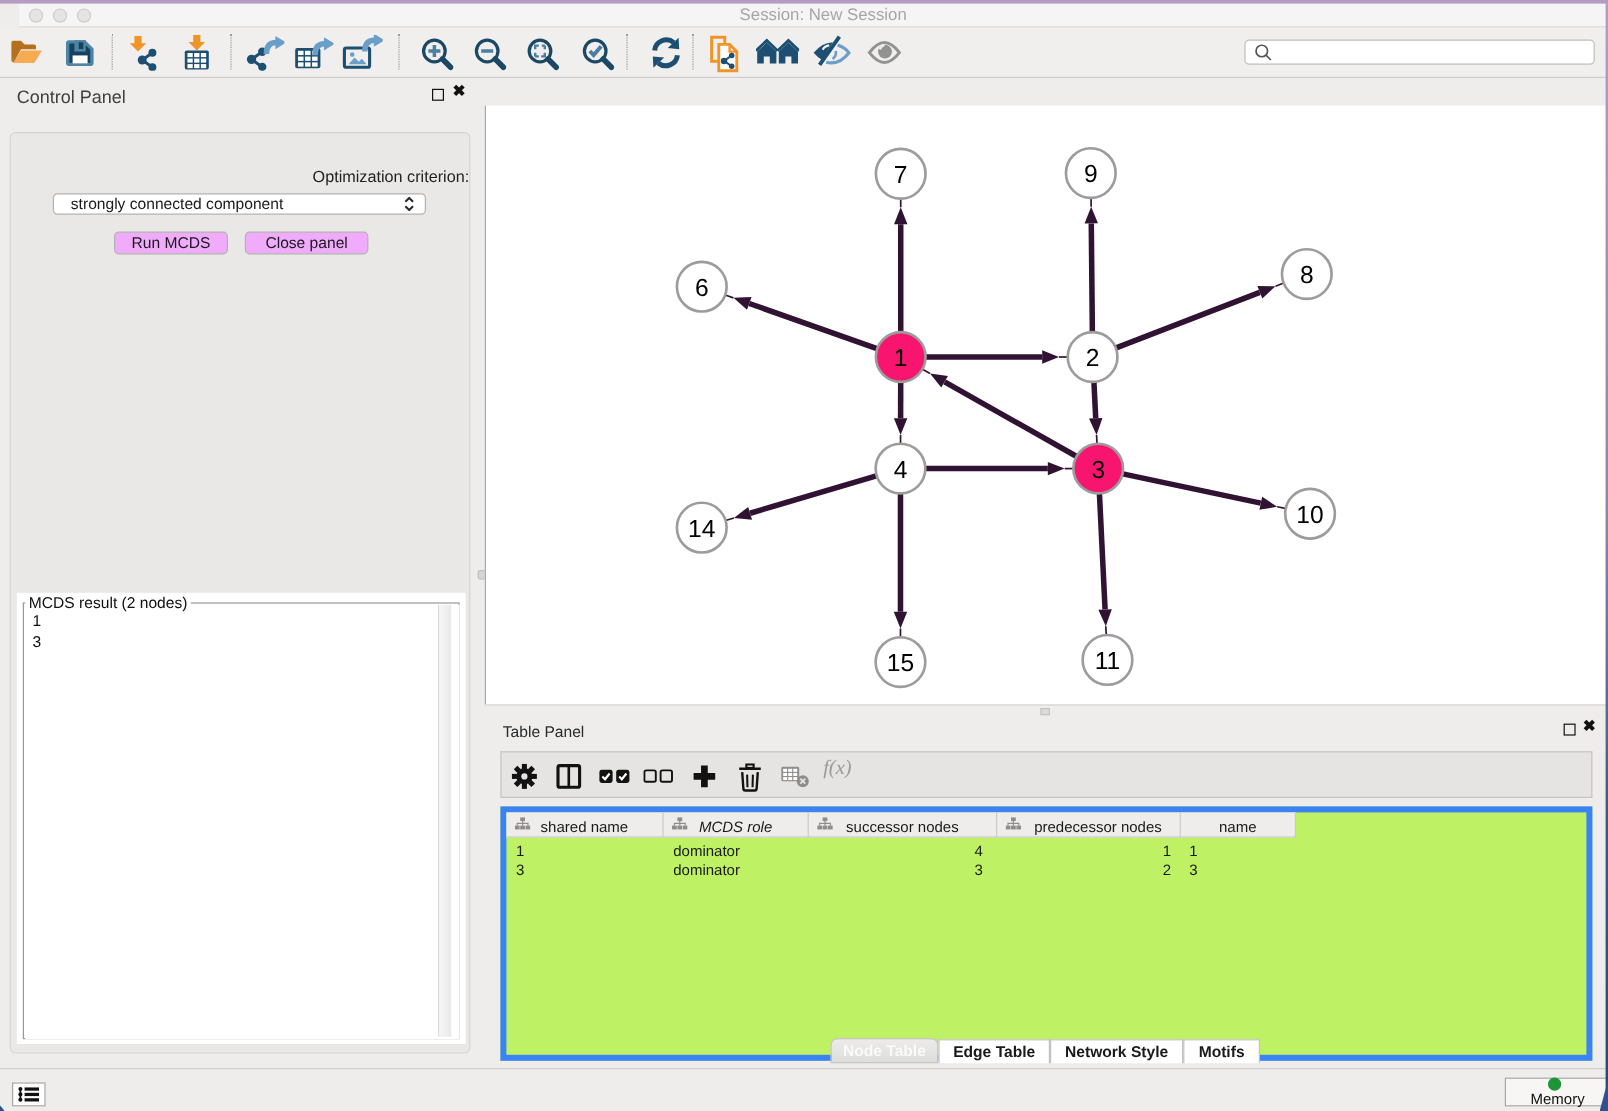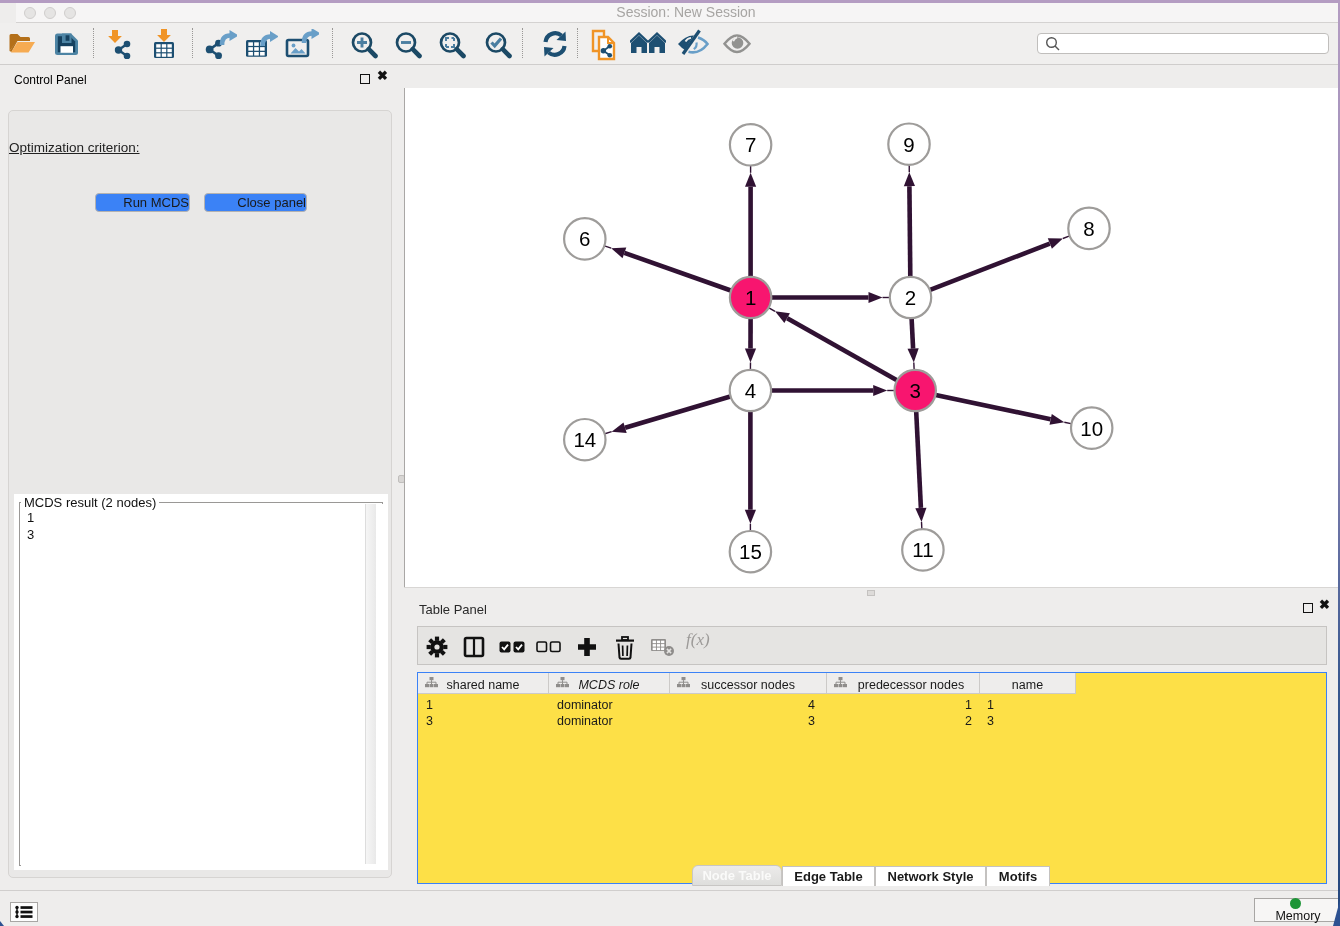--- a/index.html
+++ b/index.html
@@ -14,49 +14,49 @@
 #titlebar { position:absolute; left:0; top:2px; width:100%; height:21px; background:#f6f5f5; border-bottom:1px solid #d4d2d1;margin-left:16px; }
 .tl { position:absolute; top:5px; width:12px; height:12px; border-radius:50%; background:#e5e4e3; border:1px solid #d0cecd; }
 #title-text { position:absolute; top:2px; left:0; width:100%; text-align:center; font-size:14px; color:#a7a5a3; }
 
 #toolbar { position:absolute; left:0; top:23px; width:100%; height:42px; background:#f0efee; border-bottom:1px solid #cfcdcc; }
 .tbi { position:absolute; top:6px; }
 .tbsep { position:absolute; top:5px; height:30px; width:0; border-left:1px dotted #9a9896; }
 #searchbox { position:absolute; left:1037px; top:10px; width:292px; height:21px; background:#fff; border:1px solid #c0bebc; border-radius:4px; }
 
 #cp { position:absolute; left:0; top:65px; width:404px; height:825px; background:#eeedec; }
-#cp-title { position:absolute; left:14px; top:8px; font-size:12px; color:#000000; }
+#cp-title { position:absolute; left:14px; top:8px; font-size:15px; color:#404040; }
 .paneltop-sq { position:absolute; width:10px; height:10px; border:1.5px solid #111; background:transparent; }
 .paneltop-x { position:absolute; font-size:13px; font-weight:bold; color:#111; }
 #cp-tabs { position:absolute; left:0; top:32px; width:100%; height:20px; }
 .tab { position:absolute; top:0; height:20px; z-index:3; background:#fff; border:1px solid #c4c2c0; border-bottom:none; font-size:13px; font-weight:bold; color:#1a1a1a; text-align:center; line-height:20px; }
 .tabsel { z-index:2; background:linear-gradient(180deg,#ecebea,#dededc); color:#fafaf9; border-radius:6px 6px 0 0; border:1px solid #c8c6c4; height:21px; top:-1px; }
 #cp-content { position:absolute; left:8px; top:45px; width:384px; height:768px; background:#e9e8e7; border:1px solid #d6d4d2; border-radius:5px; }
-#opt-label { position:absolute; left:0; top:29px; width:100%; text-align:left; font-size:13.5px; color:#222;text-decoration:underline; }
+#opt-label { position:absolute; left:0; top:29px; width:100%; text-align:right; font-size:13.5px; color:#222; }
 #opt-select { position:absolute; left:35px; top:50px; width:311px; height:18px; background:#fff; border:1px solid #b4b2b0; border-radius:4px; font-size:13px; color:#1a1a1a; line-height:16px; padding-left:14px; }
-.btn { position:absolute; top:82px; height:19px; background:#3b82f6; border:1px solid #b4b2b0; border-radius:4px; font-size:13px; color:#1a1a1a; text-align:right; line-height:17px; }
+.btn { position:absolute; top:82px; height:19px; background:#f0abfc; border:1px solid #b4b2b0; border-radius:4px; font-size:13px; color:#1a1a1a; text-align:center; line-height:17px; }
 #mcds-box { position:absolute; left:5px; top:383px; width:374px; height:376px; background:#fff; }
 #mcds-border { position:absolute; left:5px; top:8px; width:364px; height:364px; border:1px solid #9a9896; }
 #mcds-legend { position:absolute; left:7px; top:1px; background:#fff; padding:0 3px; font-size:13px; color:#111; }
 #mcds-inner { position:absolute; left:1px; top:1px; width:362px; height:362px; background:#fff; font-size:13px; color:#111; line-height:17px; padding:5px 0 0 6px; }
 #mcds-scroll { position:absolute; right:6px; top:1px; width:11px; height:360px; background:linear-gradient(90deg,#f6f6f6,#e9e9e9); border-left:1px solid #dddddd; }
 #cp-divider-grip { position:absolute; left:398px; top:410px; width:7px; height:8px; background:#d8d6d4; border:1px solid #c0bebc; border-radius:2px; }
 
 #netwin { position:absolute; left:404px; top:64px; width:934px; height:523px; }
 #net-titlebar { position:absolute; left:0; top:0; width:100%; height:23px; background:linear-gradient(180deg,#f4f3f2 0%,#e2e0df 55%,#d2d0ce 100%); border-bottom:1px solid #9c9a98; border-left:1px solid #a9a7a5; }
 #net-title { position:absolute; top:3px; left:0; width:100%; text-align:center; font-size:15px; font-weight:bold; color:#111; }
 #net-canvas { position:absolute; left:0; top:24px; width:934px; height:499px; background:#ffffff; border-left:1px solid #a9a7a5; }
 
 #hdivider { position:absolute; left:404px; top:587px; width:934px; height:10px; background:#eeedec; border-top:1px solid #d8d6d4; }
 #hgrip { position:absolute; left:867px; top:590px; width:8px; height:6px; background:#dddbd9; border:1px solid #c4c2c0; }
 
 #tp { position:absolute; left:404px; top:597px; width:934px; height:293px; background:#eeedec; }
 #tp-title { position:absolute; left:15px; top:5px; font-size:13px; color:#2a2a2a; }
 #tp-toolbar { position:absolute; left:13px; top:29px; width:910px; height:39px; background:#e5e4e2; border:1px solid #c6c4c2; }
-#tp-table { position:absolute; left:13px; top:75px; width:910px; height:212px; background:#fde047; border:1px solid #3b82f6; }
+#tp-table { position:absolute; left:13px; top:75px; width:910px; height:212px; background:#bef264; border:5px solid #3b82f6; }
 #tp-header { position:absolute; left:0; top:0; height:21px; background:#eeedec; border-bottom:1px solid #cccac8; }
 .th { position:absolute; top:0; height:21px; border-right:1px solid #cccac8; font-size:12.5px; color:#1a1a1a; text-align:center; line-height:24px; }
 .td { position:absolute; font-size:12.5px; color:#1a1a1a; height:16px; line-height:16px; }
 #tp-tabs { position:absolute; left:0; top:269px; width:100%; height:21px; }
 
 #statusbar { position:absolute; left:0; top:890px; width:100%; height:36px; background:#eeedec; border-top:1px solid #d0cecd; }
 #list-btn { position:absolute; left:10px; top:11px; width:28px; height:20px; background:#fdfdfd; border:1px solid #a8a6a4; }
 #mem-btn { position:absolute; left:1254px; top:7px; width:88px; height:24px; background:#f7f6f5; border:1px solid #a8a6a4; font-size:12.5px; color:#111; display:flex; align-items:center; justify-content:center;flex-direction:column; }
 #mem-dot { width:11px; height:11px; border-radius:50%; background:#1d9537; margin-right:6px; flex:none; }
 </style>
@@ -209,20 +209,25 @@
           <line x1="10" y1="10" x2="14" y2="14" stroke="#555" stroke-width="1.4"></line>
         </svg>
       </div>
   </div>
   <div id="cp">
     <div id="cp-title">Control Panel</div>
     <div class="paneltop-sq" style="left:360px; top:9px;"></div>
     <div class="paneltop-x" style="left:377px; top:3px;">✖</div>
     <div id="cp-content">
       <div id="opt-label">Optimization criterion:</div>
+      <div id="opt-select">strongly connected component
+        <svg width="10" height="12" viewBox="0 0 10 12" style="position:absolute; right:8px; top:2px;">
+            <path d="M1.8 4.2 L5 1 L8.2 4.2 M1.8 7.8 L5 11 L8.2 7.8" fill="none" stroke="#2a2a2a" stroke-width="1.7"></path>
+          </svg>
+      </div>
       <div class="btn" style="left:86px; width:95px;">Run MCDS</div>
       <div class="btn" style="left:195px; width:103px;">Close panel</div>
       <div id="mcds-box">
         <div id="mcds-border">
           <div id="mcds-inner">1<br>3</div>
           <div id="mcds-scroll"></div>
         </div>
         <div id="mcds-legend">MCDS result (2 nodes)</div>
       </div>
     </div>

